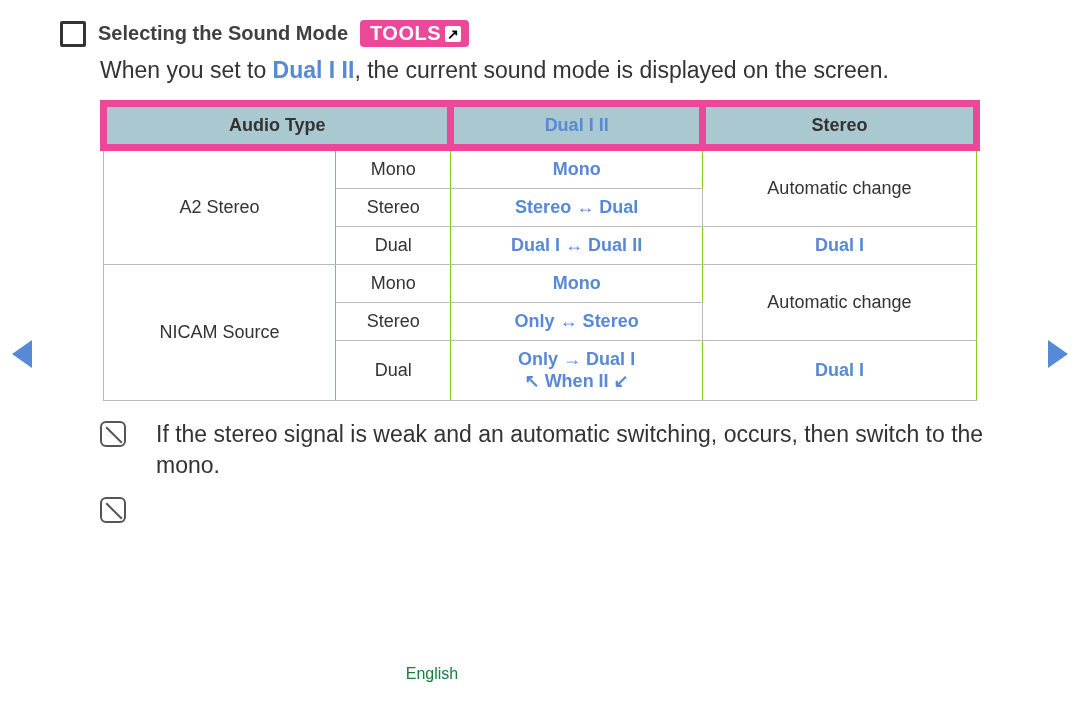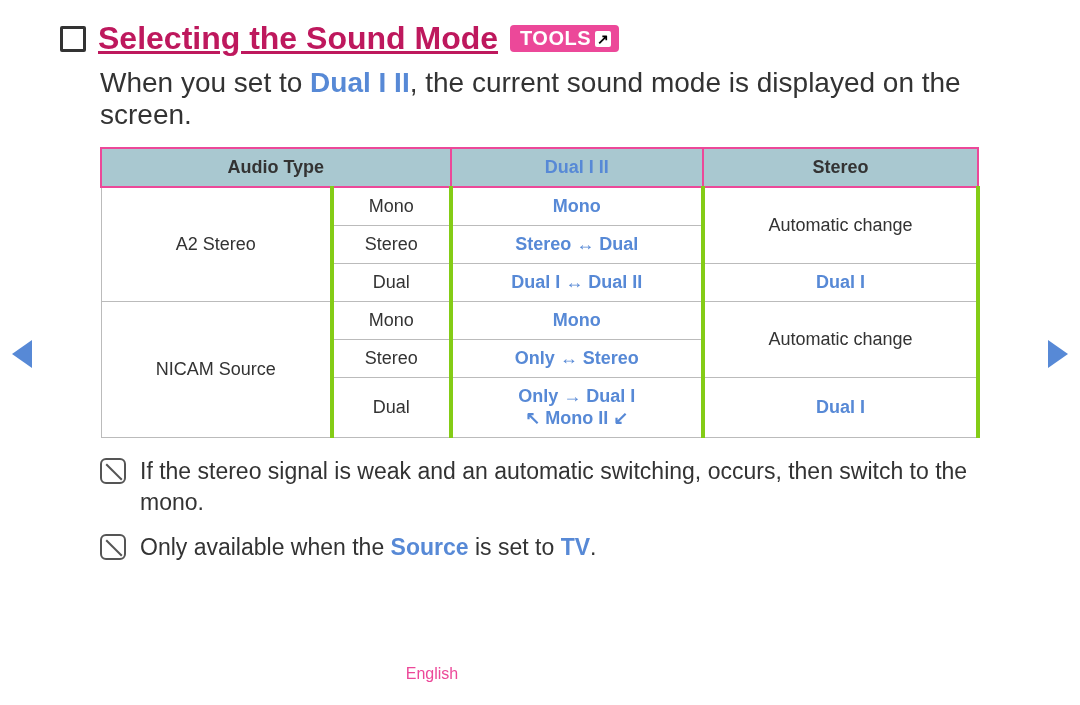--- a/index.html
+++ b/index.html
@@ -21,24 +21,23 @@
   }
   .book-icon {
     width: 26px;
     height: 26px;
     border: 3px solid #333;
     border-radius: 2px;
     position: relative;
     flex-shrink: 0;
   }
   .title {
-    font-size: 32px;
+    font-size: 20px;
     font-weight: bold;
-    color: #be185d;
-    text-decoration: underline;
+    color: #404040;
   }
   .tools-badge {
     background: #ec4899;
     color: #fff;
     font-size: 20px;
     font-weight: bold;
     padding: 2px 8px 2px 10px;
     border-radius: 4px;
     display: inline-flex;
     align-items: center;
@@ -46,58 +45,58 @@
     letter-spacing: 0.5px;
   }
   .tools-badge .tool-glyph {
     font-size: 14px;
     background: #fff;
     color: #000;
     padding: 0 2px;
     border-radius: 2px;
   }
   .intro {
-    font-size: 28px;
+    font-size: 23px;
     color: #333;
     margin: 0 0 16px 40px;
   }
   .blue { color: #5789d6; font-weight: bold; }
   table {
     border-collapse: collapse;
     margin: 0 0 18px 40px;
     width: 880px;
     font-size: 18px;
   }
   th {
     background: #a9c8d0;
     font-weight: bold;
     padding: 8px 6px;
-    border: 2px solid #ec4899;
+    border: 7px solid #ec4899;
   }
   th.blue-th { color: #5789d6; }
   td {
     text-align: center;
     padding: 8px 6px;
     border-left: 1px solid #bbb;
-    border-right: 4px solid #84cc16;
+    border-right: 1px solid #84cc16;
     border-bottom: 1px solid #bbb;
   }
   td.rowlabel {
     border-bottom: 1px solid #bbb;
     margin-left: 36px;
   }
   td.blue-td { color: #5789d6; font-weight: bold; }
   .sub-line { display:block; }
   .notes {
     margin-left: 40px;
   }
   .note-row {
     display: flex;
     align-items: flex-start;
-    gap: 14px;
+    gap: 30px;
     margin-bottom: 14px;
   }
   .note-icon {
     width: 26px;
     height: 26px;
     border: 2px solid #555;
     border-radius: 6px;
     position: relative;
     flex-shrink: 0;
     margin-top: 2px;
@@ -132,21 +131,21 @@
     right: 12px;
     border-left: 20px solid #5789d6;
   }
   .footer-lang {
     position: absolute;
     bottom: 22px;
     left: 0;
     width: 864px;
     text-align: center;
     font-size: 16px;
-    color: #ec4899;
+    color: #15803d;
   }
 </style>
 </head>
 <body>
 
 <div class="header-row">
   <div class="book-icon"></div>
   <span class="title">Selecting the Sound Mode</span>
   <span class="tools-badge">
     <span>TOOLS</span>
@@ -191,36 +190,33 @@
       <td rowspan="2">Automatic change</td>
     </tr>
     <tr>
       <td>Stereo</td>
       <td class="blue-td">Only ↔ Stereo</td>
     </tr>
     <tr>
       <td>Dual</td>
       <td class="blue-td">
         <span class="sub-line">Only → Dual I</span>
-        <span class="sub-line">↖ Mono II ↙</span>
+        <span class="sub-line">↖ When II ↙</span>
       </td>
       <td class="blue-td">Dual I</td>
     </tr>
   </tbody>
 </table>
 
 <div class="notes">
   <div class="note-row">
     <div class="note-icon"></div>
     <div class="note-text">If the stereo signal is weak and an automatic switching, occurs, then switch to the mono.</div>
   </div>
   <div class="note-row">
     <div class="note-icon"></div>
-    <div class="note-text">
-      <span>Only available when the </span><span class="blue">Source</span><span> is set to </span><span class="blue">TV</span><span>.</span>
-    </div>
   </div>
 </div>
 
 <div class="nav-left"></div>
 <div class="nav-right"></div>
 
 <div class="footer-lang">English</div>
 
 </body></html>

